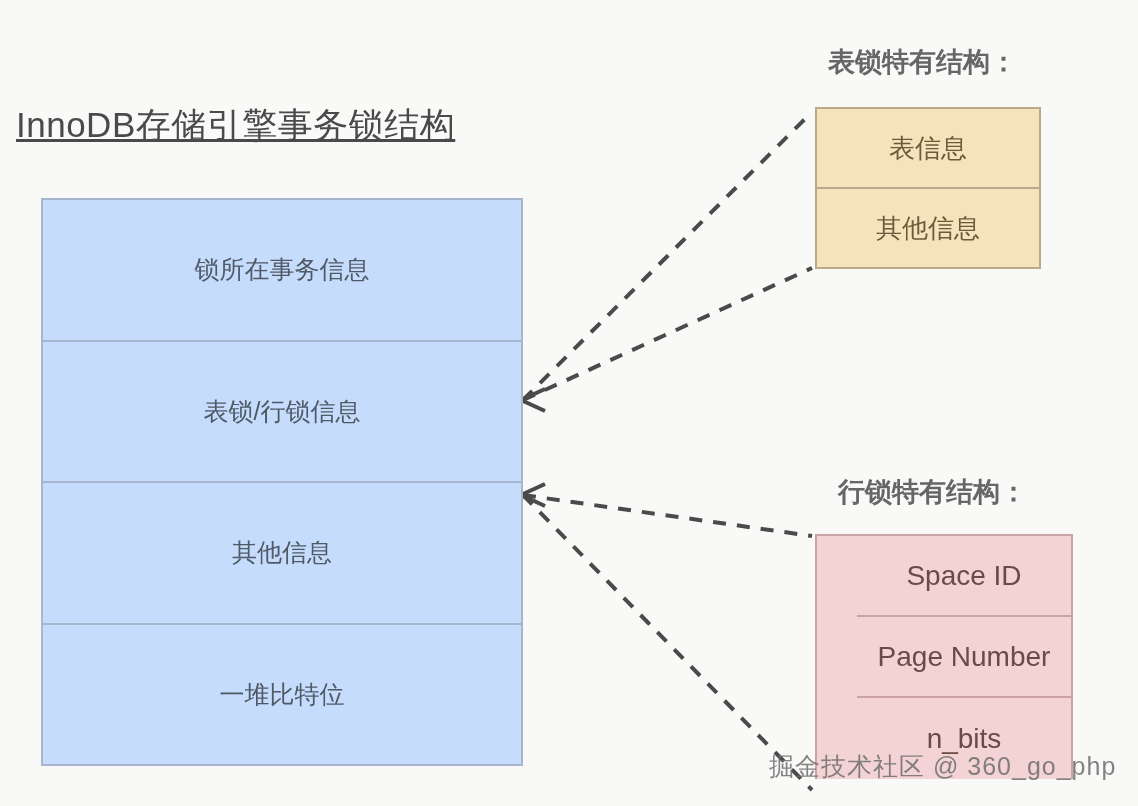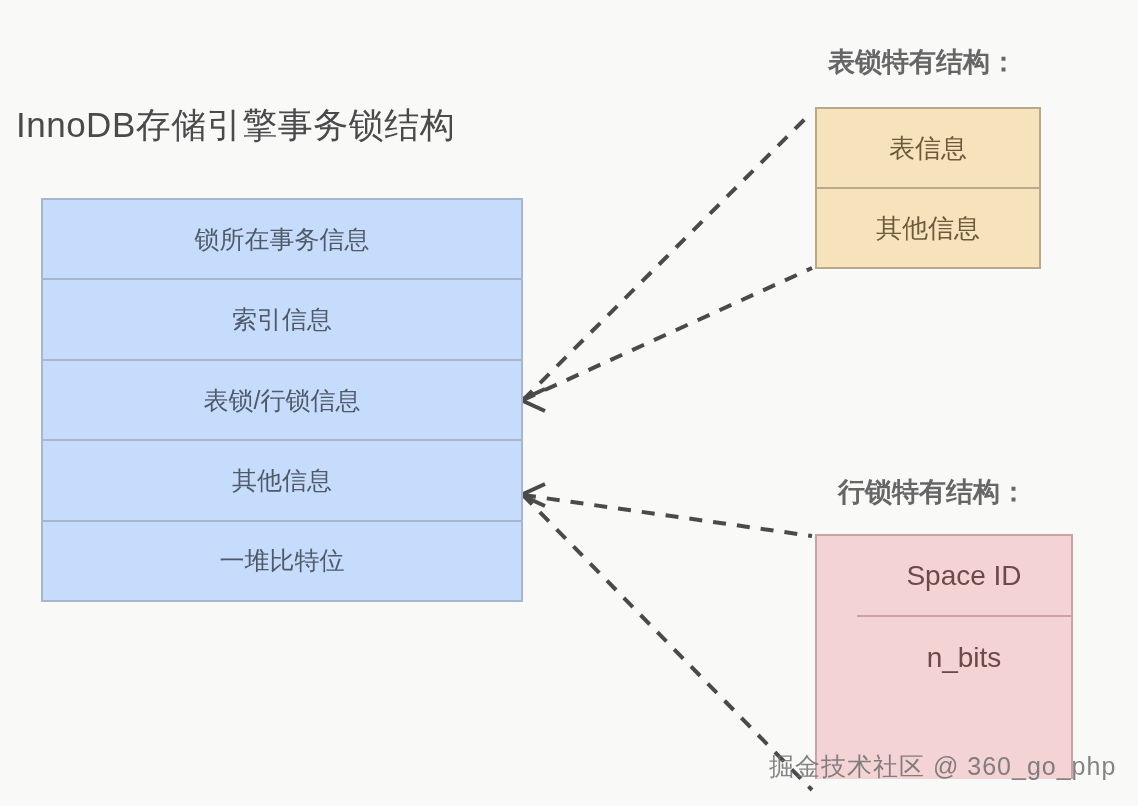--- a/index.html
+++ b/index.html
@@ -28,20 +28,21 @@
 
   
   #main-title {
     position: absolute;
     left: 16px;
     top: 102px;
     font-size: 35px;
     letter-spacing: 0.5px;
     color: #4a4a4a;
     white-space: nowrap;
+    text-decoration: underline;
   }
 
   
   .struct-box {
     position: absolute;
     box-sizing: border-box;
     display: flex;
     flex-direction: column;
   }
   .struct-row {
@@ -51,21 +52,21 @@
     justify-content: center;
     text-align: center;
     white-space: nowrap;
   }
 
   
   #lock-struct {
     left: 41px;
     top: 198px;
     width: 482px;
-    height: 404px;
+    height: 568px;
     border: 2px solid #a7b6cc;
     background: #c5dcfc;
   }
   #lock-struct .struct-row {
     flex: 1 1 0;
     border-bottom: 2px solid #a7b6cc;
     color: #505a66;
     font-size: 25px;
   }
   #lock-struct .struct-row:last-child { border-bottom: none; }
@@ -144,33 +145,33 @@
 
     <line x1="523" y1="495" x2="812" y2="536" stroke="#4a4a4a" stroke-width="4" stroke-dasharray="13 11"></line>
     <line x1="523" y1="495" x2="812" y2="790" stroke="#4a4a4a" stroke-width="4" stroke-dasharray="13 11"></line>
     <polyline points="545,484 521,495 545,506" fill="none" stroke="#4a4a4a" stroke-width="4"></polyline>
   </svg>
 
   <div id="main-title">InnoDB存储引擎事务锁结构</div>
 
   <div id="lock-struct" class="struct-box">
     <div class="struct-row">锁所在事务信息</div>
-    <div class="struct-row">索引信息</div>
     <div class="struct-row">表锁/行锁信息</div>
     <div class="struct-row">其他信息</div>
     <div class="struct-row">一堆比特位</div>
   </div>
 
   <div id="table-lock-caption" class="section-caption">表锁特有结构：</div>
   <div id="table-lock-struct" class="struct-box">
     <div class="struct-row">表信息</div>
     <div class="struct-row">其他信息</div>
   </div>
 
   <div id="row-lock-caption" class="section-caption">行锁特有结构：</div>
   <div id="row-lock-struct" class="struct-box">
     <div class="struct-row">Space ID</div>
+    <div class="struct-row">Page Number</div>
     <div class="struct-row">n_bits</div>
   </div>
 
   <div id="watermark">掘金技术社区 @ 360_go_php</div>
 
 </div>
 
 </body></html>

